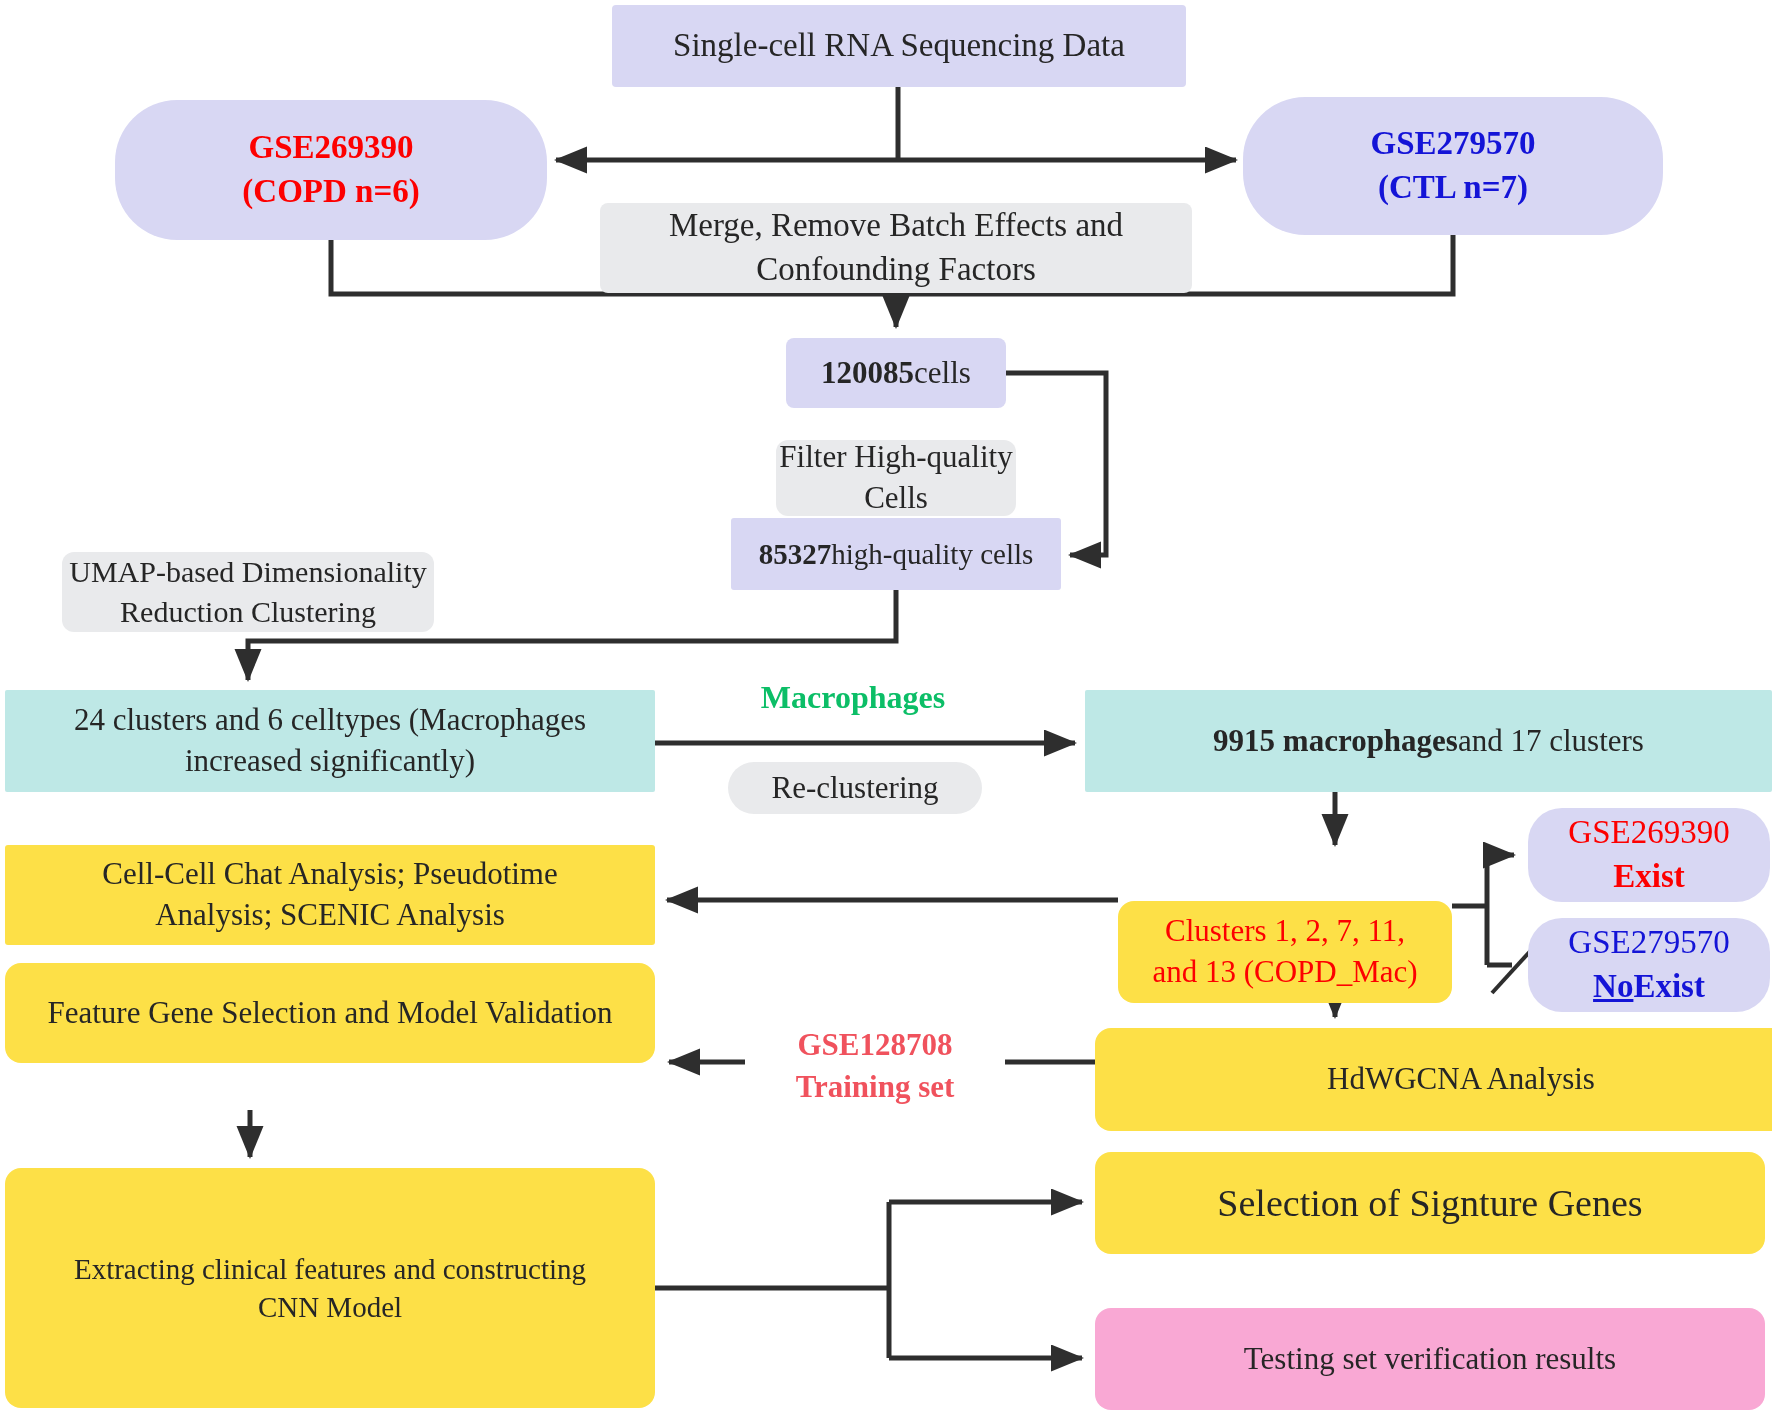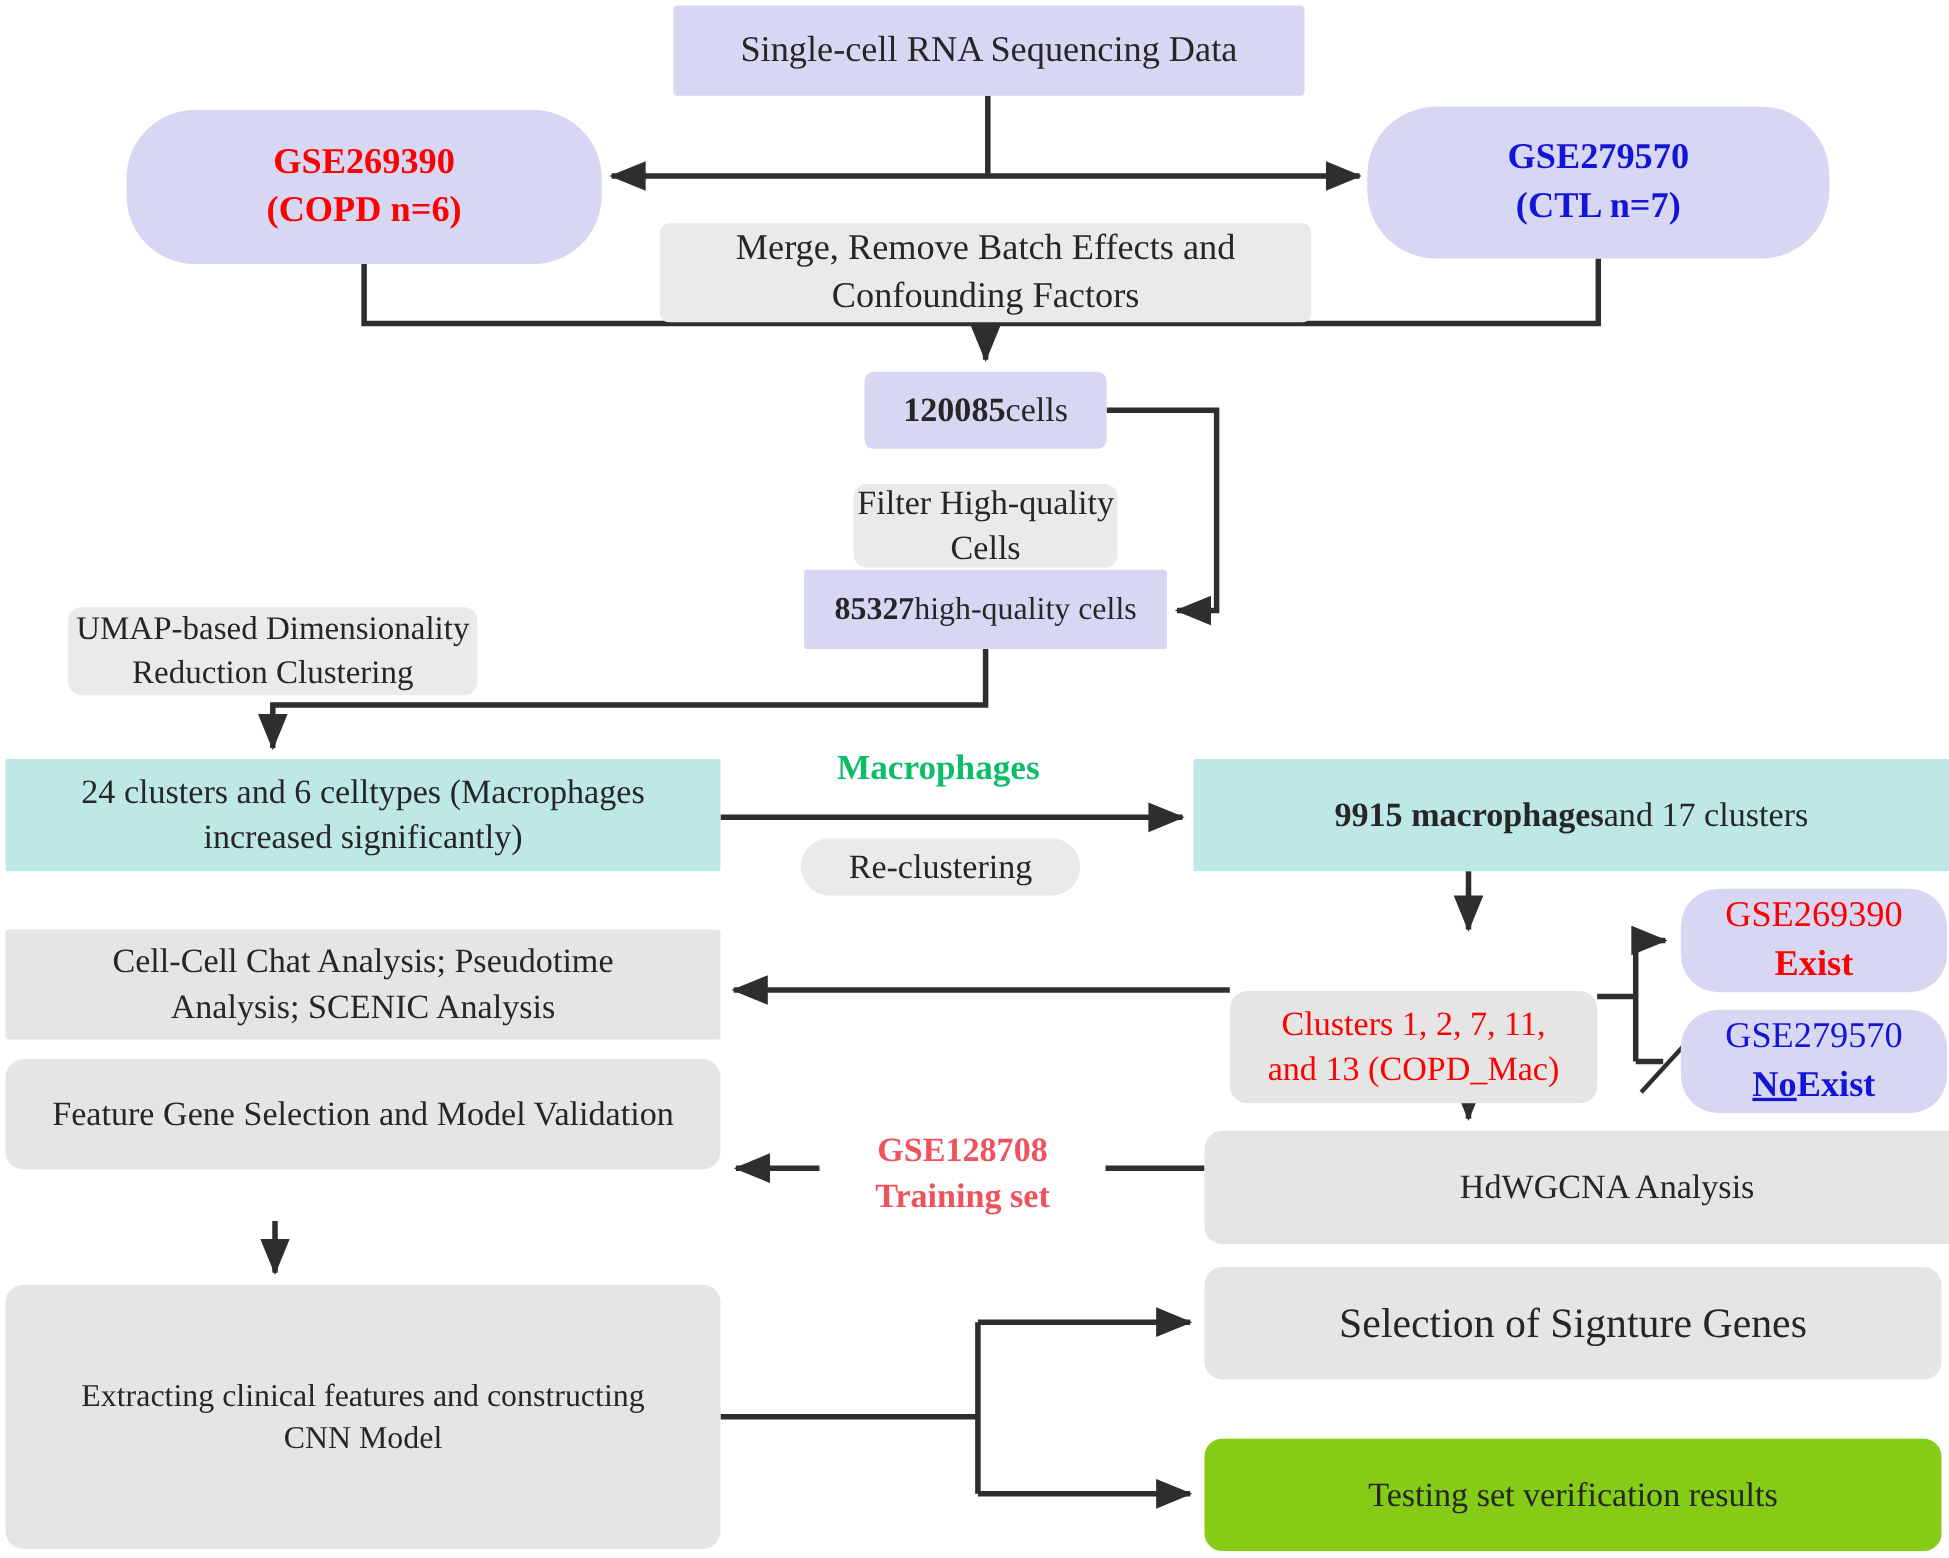--- a/index.html
+++ b/index.html
@@ -8,22 +8,22 @@
     font-family:"Liberation Serif", serif;color:#262626;overflow:hidden;
   }
   #connector-layer{position:absolute;left:0;top:0;z-index:1;}
   .node{
     position:absolute;z-index:2;display:flex;flex-direction:column;
     align-items:center;justify-content:center;text-align:center;line-height:1.32;
   }
   .lav{background:#d8d7f3;}
   .gray{background:#e9eaec;}
   .teal{background:#bee8e6;}
-  .orange{background:#e5e5e5;}
-  .green-box{background:#84cc16;}
+  .orange{background:#fde047;}
+  .green-box{background:#f9a8d4;}
   .bold{font-weight:bold;}
   .red{color:#fd0000;}
   .blue{color:#1414d7;}
   .salmon{color:#f0525d;}
   .emerald{color:#0cbe67;}
   .lightgreen{color:#73d24c;}
   .u{text-decoration:underline;}
   .label{position:absolute;z-index:3;text-align:center;line-height:1.35;}
 
   #n-top{left:612px;top:5px;width:574px;height:82px;border-radius:4px;font-size:33px;}

